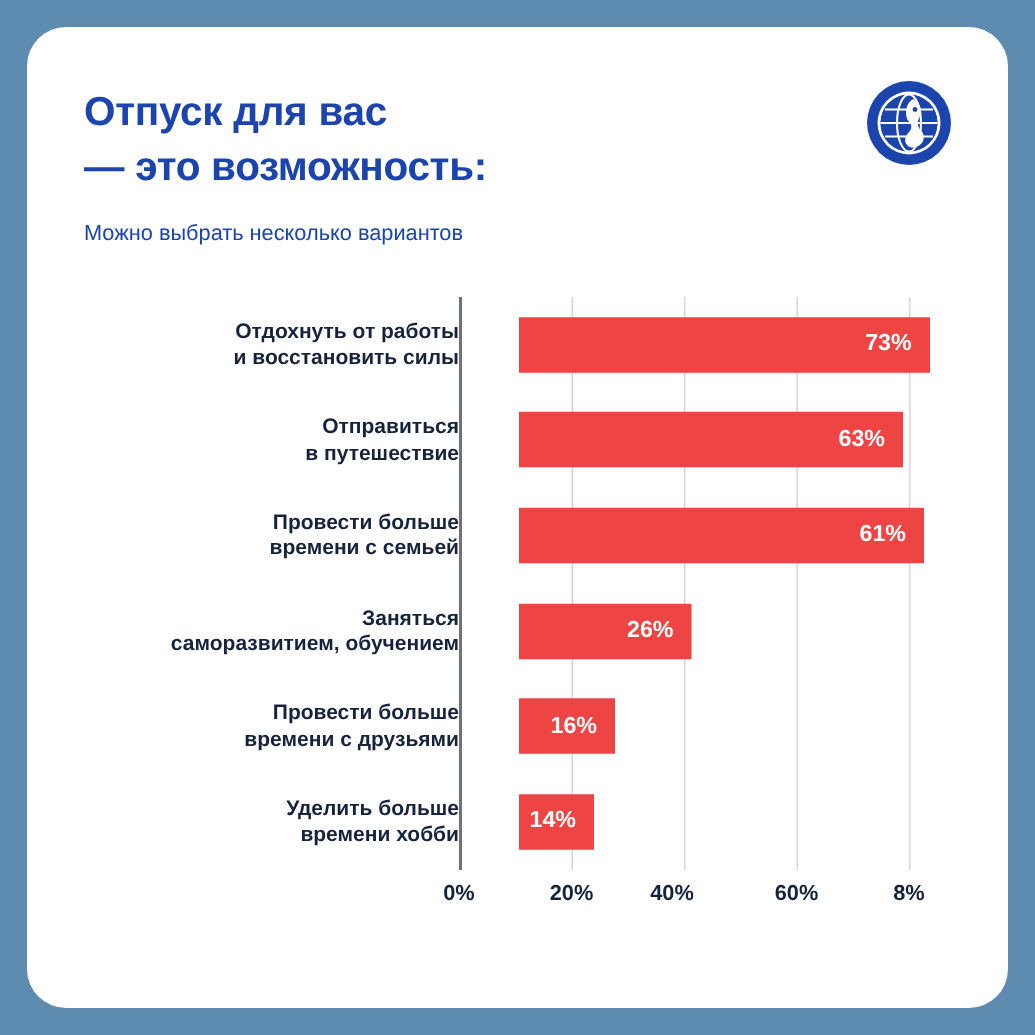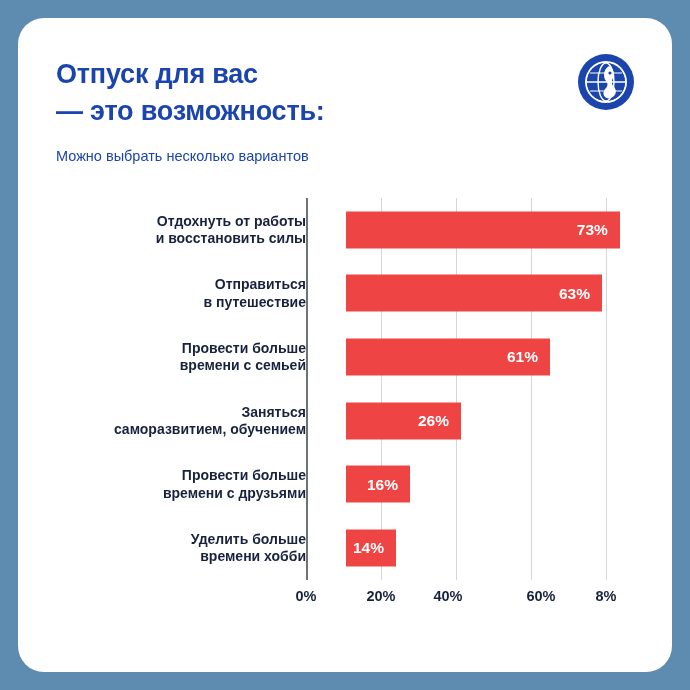--- a/index.html
+++ b/index.html
@@ -189,21 +189,21 @@
         <div class="cat-label">Отправиться
 в путешествие</div>
         <div class="bar" style="width:256px">
           <span class="value">63%</span>
         </div>
       </div>
 
       <div class="row" style="top:127.2px">
         <div class="cat-label">Провести больше
 времени с семьей</div>
-        <div class="bar" style="width:204px">
+        <div class="bar" style="width:270px">
           <span class="value">61%</span>
         </div>
       </div>
 
       <div class="row" style="top:190.8px">
         <div class="cat-label">Заняться
 саморазвитием, обучением</div>
         <div class="bar" style="width:115px">
           <span class="value">26%</span>
         </div>
@@ -223,18 +223,18 @@
         <div class="bar" style="width:50px">
           <span class="value">14%</span>
         </div>
       </div>
     </div>
 
     <div class="xticks">
       <div class="xtick" style="left:0px">0%</div>
       <div class="xtick" style="left:75px">20%</div>
       <div class="xtick" style="left:142px">40%</div>
-      <div class="xtick" style="left:235px">60%</div>
+      <div class="xtick" style="left:225px">60%</div>
       <div class="xtick" style="left:300px">8%</div>
     </div>
 
   </div>
 </div>
 
 </body></html>

